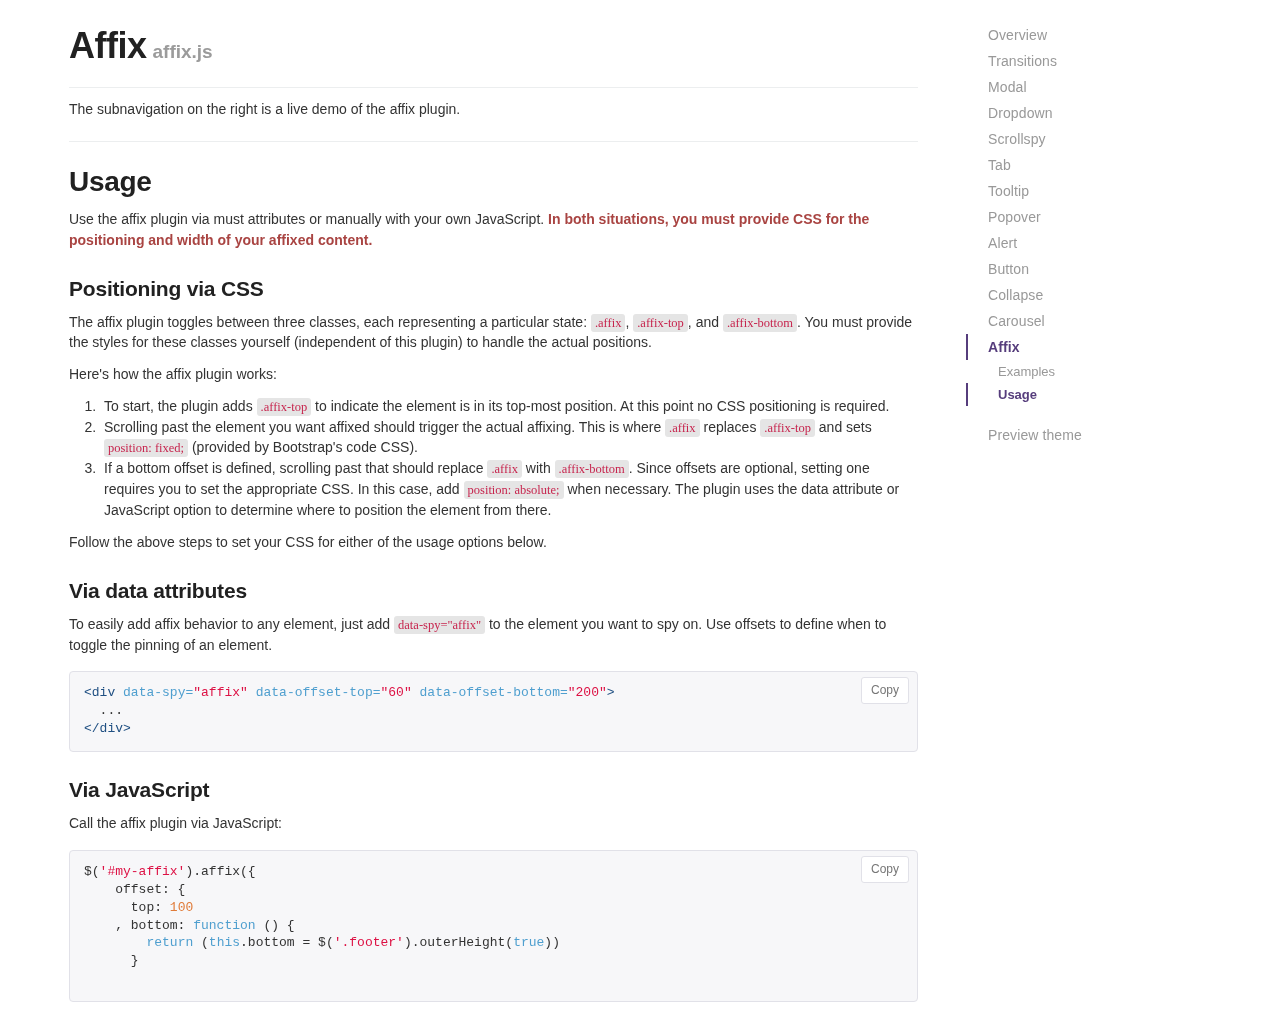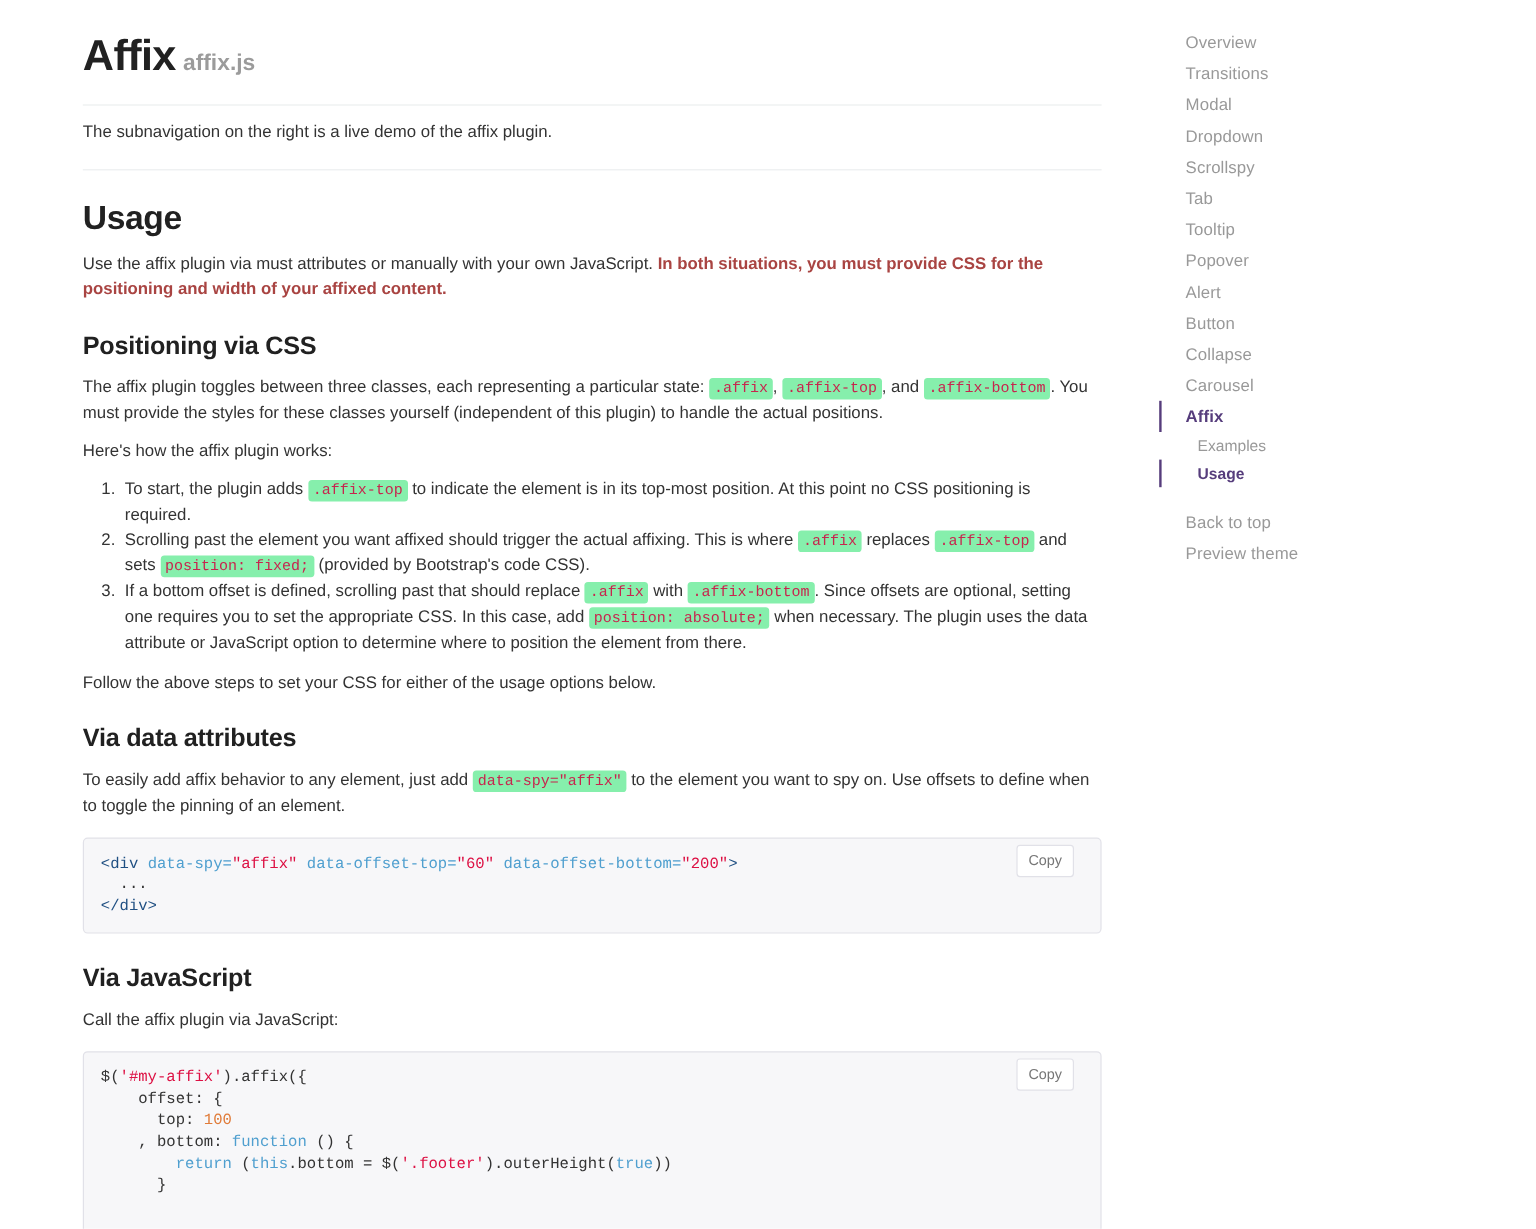--- a/index.html
+++ b/index.html
@@ -75,24 +75,24 @@
     color: #333333;
   }
 
   .warn {
     color: #a94442;
     font-weight: bold;
   }
 
   
   code.inline {
-    font-family: Liberation Mono, monospace;
+    font-family: Liberation Serif, serif;
     font-size: 12.5px;
     color: #c7254e;
-    background: #86efac;
+    background: #e5e5e5;
     padding: 2px 4px;
     border-radius: 3px;
     white-space: nowrap;
   }
 
   ol.steps {
     margin: 1px;
     padding: 0 0 0 30px;
     padding-top: 10px;
     font-size: 14px;
@@ -117,21 +117,21 @@
     font-family: "Liberation Mono", monospace;
     font-size: 13px;
     line-height: 17.9px;
     color: #333333;
     white-space: pre;
     overflow: hidden;
   }
   .copy-btn {
     position: absolute;
     top: 5px;
-    right: 22px;
+    right: 8px;
     background: #ffffff;
     border: 1px solid #e1e1e8;
     border-radius: 3px;
     color: #767676;
     font-family: "Liberation Sans", sans-serif;
     font-size: 12px;
     line-height: 1;
     padding: 6px 9px 7px 9px;
     cursor: pointer;
   }
@@ -265,18 +265,17 @@
         <a class="nav-item">Collapse</a>
         <a class="nav-item">Carousel</a>
         <a class="nav-item active">Affix</a>
       </div>
     <div>
         <a class="nav-sub">Examples</a>
         <a class="nav-sub active">Usage</a>
       </div>
     <div class="nav-gap"></div>
     <div>
-        <a class="nav-item">Back to top</a>
         <a class="nav-item">Preview theme</a>
       </div>
   </nav>
 
 </div>
 
 </body></html>

